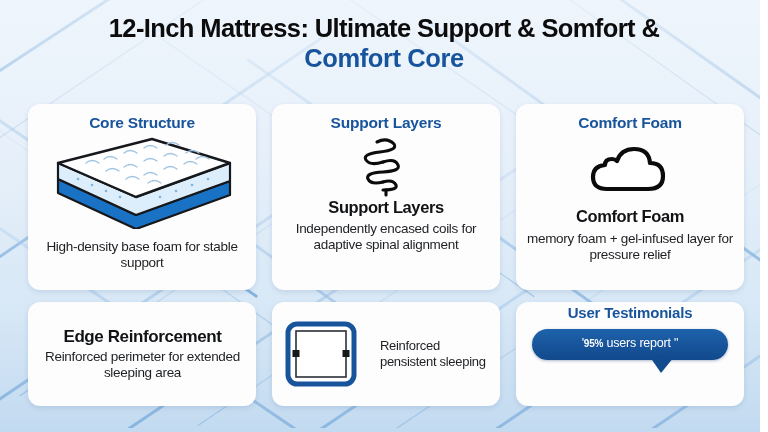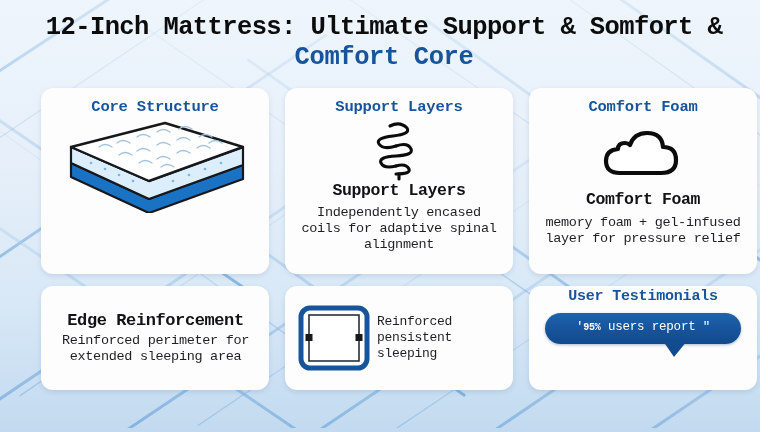--- a/index.html
+++ b/index.html
@@ -10,21 +10,20 @@
     overflow: hidden;
     font-family: "Liberation Sans", sans-serif;
   }
 
   #infographic {
     position: relative;
     width: 760px;
     height: 432px;
     background: linear-gradient(180deg, #eef5fc 0%, #e7f0fa 35%, #d8e8f6 70%, #c2daf0 100%);
     overflow: hidden;
-    font-family: Liberation Mono, monospace;
   }
 
   
   .bg-lattice {
     position: absolute;
     inset: 0;
     pointer-events: none;
   }
 
   
@@ -48,29 +47,28 @@
     font-size: 25.5px;
     font-weight: bold;
     color: #17549c;
     letter-spacing: -0.4px;
     line-height: 1.18;
   }
 
   
   .card-grid {
     position: absolute;
-    top: 88px;
+    top: 104px;
     left: 28px;
     width: 712px;
     display: grid;
     grid-template-columns: 228px 228px 228px;
     grid-template-rows: 186px 104px;
     column-gap: 16px;
     row-gap: 12px;
-    margin-left: 13px;
   }
 
   .card {
     background: #fdfdfe;
     border-radius: 12px;
     box-shadow: 0 2px 5px rgba(40, 80, 130, 0.13);
     padding: 8px 10px;
     display: flex;
     flex-direction: column;
     align-items: center;
@@ -131,21 +129,21 @@
     padding-left: 11px;
   }
   .card-edge .card-heading-black { font-size: 17px; }
   .card-edge .card-body { margin-top: 3px; }
 
   
   .card-perimeter {
     flex-direction: row;
     align-items: center;
     justify-content: center;
-    gap: 6px;
+    gap: 22px;
     padding: 8px 12px;
   }
   .card-perimeter .card-body {
     text-align: left;
     font-size: 13px;
     line-height: 1.25;
   }
 
   
   .card-testimonial { padding-top: 0; }
@@ -272,20 +270,21 @@
               <path d="M100 11 q6 -5 13 0"></path>
             <path d="M120 19 q6 -5 13 0"></path>
               <path d="M140 27 q6 -5 13 0"></path>
             <path d="M122 8 q6 -5 13 0"></path>
               <path d="M142 16 q6 -5 13 0"></path>
             <path d="M152 22 q6 -5 13 0"></path>
               <path d="M104 46 q6 -5 13 0"></path>
           </g>
         </svg>
       </div>
+      <div class="card-body">High-density base foam for stable support</div>
     </div>
 
     <div class="card card-support">
       <div class="card-heading-blue">Support Layers</div>
       <div class="icon-wrap">
         <svg width="48" height="62" viewBox="0 0 48 62">
           <g fill="none" stroke="#0b0b0c" stroke-width="3.1" stroke-linecap="round" stroke-linejoin="round">
             <path d="M15 7 q10 -5 17 2 q4 6 -14 8 q-18 2 -14 8 q4 6 17 2"></path>
             <path d="M21 27 q12 -4 15 3 q3 6 -15 7 q-18 1 -15 7 q3 6 15 3"></path>
             <path d="M21 47 q10 -3 13 3 q2 5 -13 5"></path>

